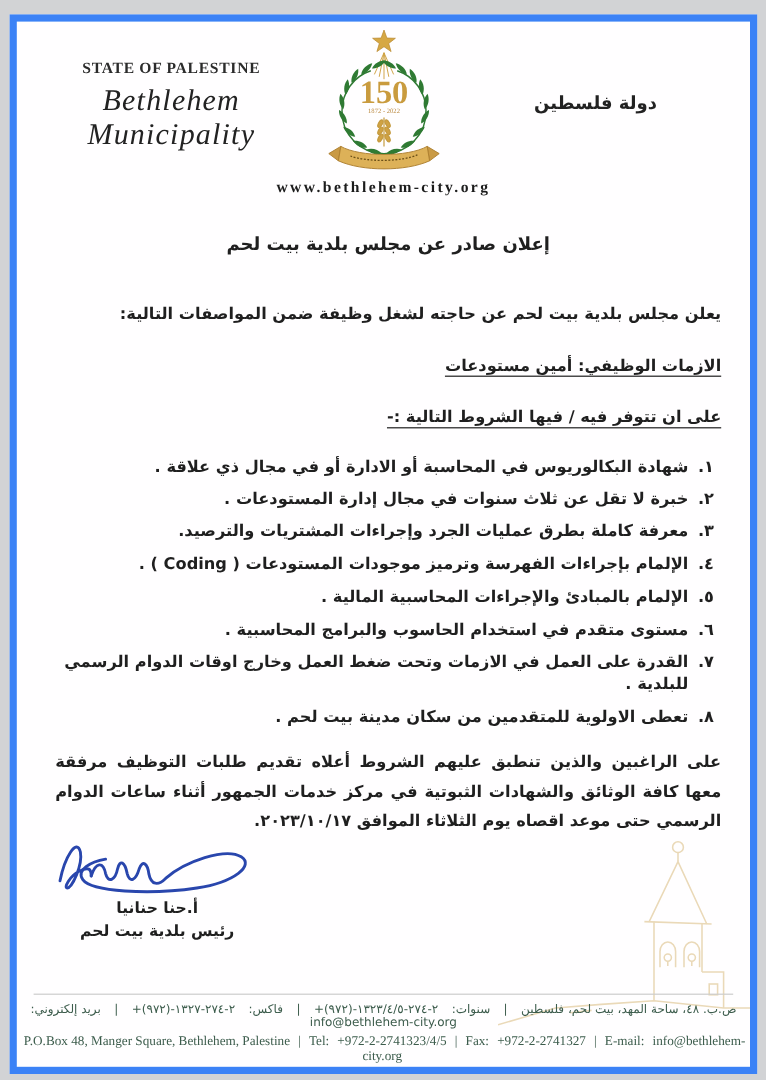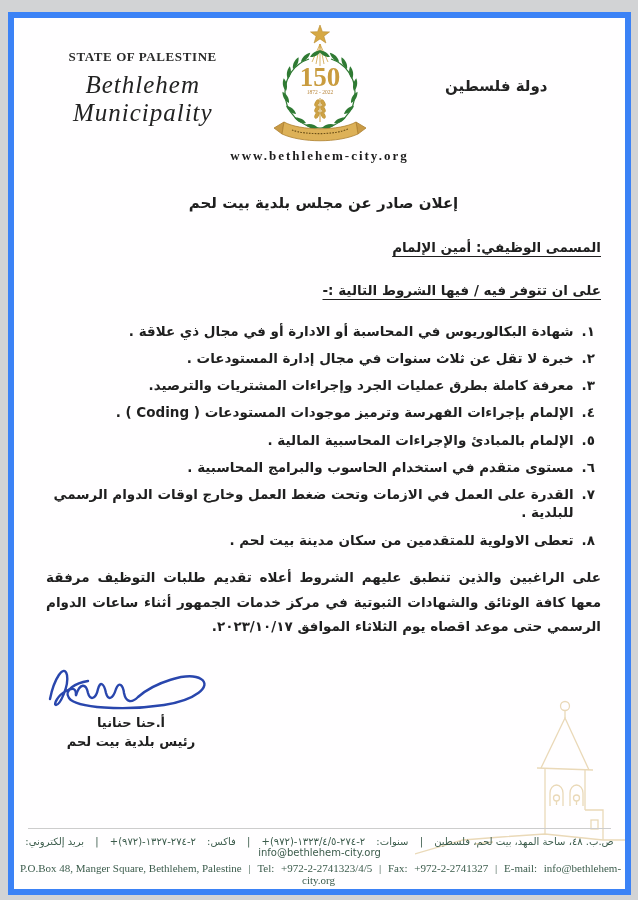--- a/index.html
+++ b/index.html
@@ -23,21 +23,21 @@
   .title1{font-size:15px;font-weight:700;text-align:center;margin:30px 0 0 0;}
   .title2{font-size:15px;font-weight:700;text-align:center;margin:14px 0 0 0;}
   .intro{font-size:13.5px;font-weight:700;text-align:right;margin:42px 0 0 0;}
   .uh{font-size:13.5px;font-weight:700;text-align:right;margin:27px 0 0 0;text-decoration:underline;text-underline-offset:4px;text-decoration-thickness:1.2px;display:block;}
   .conds{margin-top:24px;padding-right:6px;}
   .cond{display:flex;gap:8px;font-size:13.5px;font-weight:700;line-height:1.38;margin-bottom:8.5px;}
   .cnum{flex:0 0 auto;}
   .closing{font-size:13.5px;font-weight:700;text-align:justify;line-height:1.82;margin:16px 0 0 0;}
 
   
-  .sig-block{position:absolute;left:12px;top:637px;width:210px;text-align:center;}
+  .sig-block{position:absolute;left:12px;top:672px;width:210px;text-align:center;}
   .sig-svg{display:block;margin:0 auto;}
   .sig-name{font-size:13px;font-weight:700;color:#1f1f1f;margin-top:2px;direction:rtl;}
   .sig-title{font-size:13px;font-weight:700;color:#1f1f1f;margin-top:4px;direction:rtl;}
 
   
   .church{position:absolute;right:0;bottom:32px;pointer-events:none;}
 
   
   .footer{position:absolute;left:0;right:0;top:810px;}
   .sep-line{height:1px;background:#cdcdcd;margin:0 14px 7px 14px;}
@@ -122,22 +122,23 @@
       <div class="hdr-right">
         <div class="state-ar">دولة فلسطين</div>
       </div>
     </header>
 
     <div class="website">www.bethlehem-city.org</div>
 
     <main class="doc">
       <h1 class="title1">إعلان صادر عن مجلس بلدية بيت لحم</h1>
 
-
-      <span class="uh">المسمى الوظيفي:  أمين الإلمام</span>
+      <p class="intro">يعلن مجلس بلدية بيت لحم عن حاجته لشغل وظيفة ضمن المواصفات التالية:</p>
+
+      <span class="uh">الازمات الوظيفي:  أمين مستودعات</span>
       <span class="uh">على ان تتوفر فيه / فيها الشروط التالية :-</span>
 
       <div class="conds">
           <div class="cond">
           <span class="cnum">١.</span>
           <span class="ctext">شهادة البكالوريوس في المحاسبة أو الادارة أو في مجال ذي علاقة .</span>
         </div>
           <div class="cond">
           <span class="cnum">٢.</span>
           <span class="ctext">خبرة لا تقل عن ثلاث سنوات في مجال إدارة المستودعات .</span>

